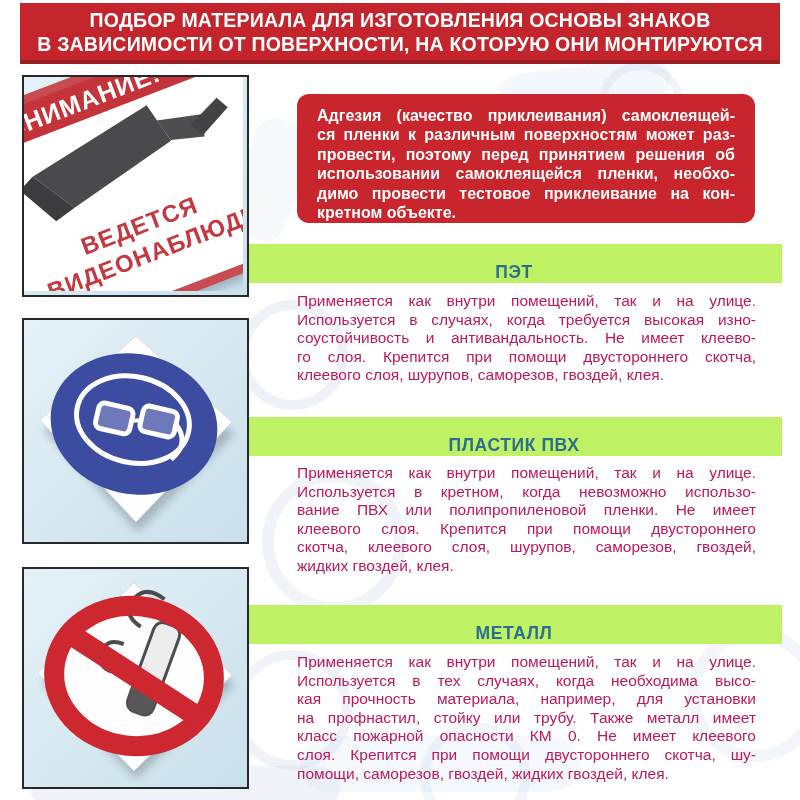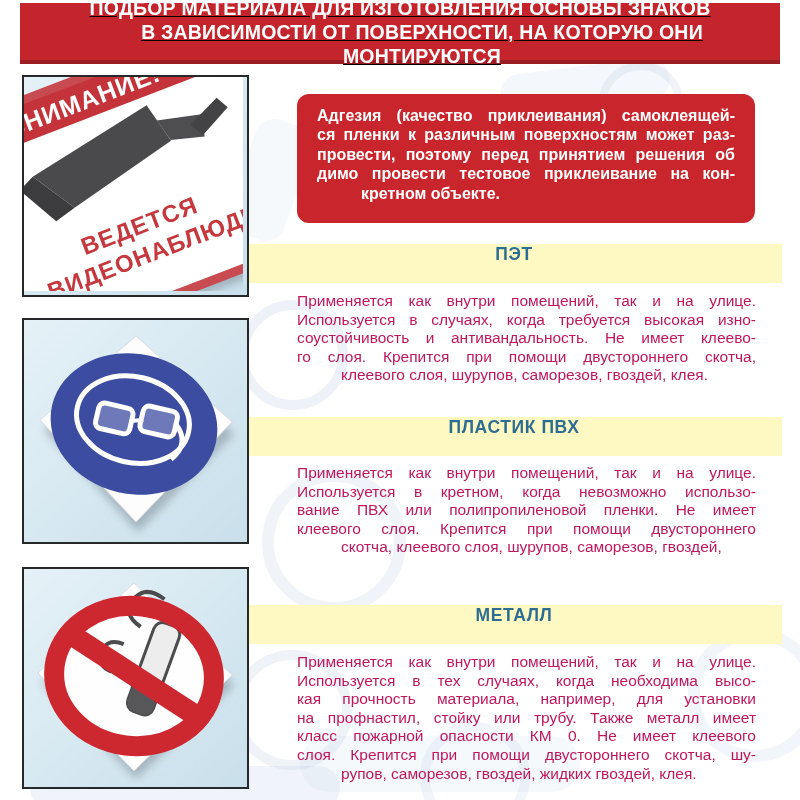--- a/index.html
+++ b/index.html
@@ -4,41 +4,41 @@
 <style>
   html,body{margin:0;padding:0;background:#ffffff;}
   .canvas{position:relative;width:800px;height:800px;background:#ffffff;overflow:hidden;
           font-family:"Liberation Sans",sans-serif;}
   
   .decor{position:absolute;z-index:0;pointer-events:none;}
   .ring{border-radius:50%;}
   
   .header{position:absolute;left:20px;top:3px;width:760px;height:57px;background:#c4242b;
           border-bottom:4px solid #9a1d23;z-index:2;display:flex;flex-direction:column;
-          justify-content:center;text-decoration:underline;}
+          justify-content:center;}
   .header .jline{color:#ffffff;font-weight:bold;font-size:19.5px;line-height:24px;
           text-align:center !important;text-align-last:center !important;letter-spacing:.2px;}
   
   .frame{position:absolute;left:22px;width:223px;border:2px solid #26282a;
          background:linear-gradient(135deg,#e5f1f7 0%,#d4e7f0 60%,#c9dfeb 100%);
          z-index:2;overflow:hidden;}
   .frame svg{display:block;}
   
   .introbox{position:absolute;left:297px;top:94px;width:458px;height:129px;background:#c9252c;
             border-radius:12px;z-index:2;padding:12px 20px 0 20px;box-sizing:border-box;}
   .introbox .jline{color:#ffffff;font-weight:bold;font-size:16px;line-height:19.4px;}
   
-  .banner{position:absolute;left:246px;width:536px;height:39px;background:#fef9c3;
-          z-index:1;display:flex;align-items:flex-start;justify-content:center;}
+  .banner{position:absolute;left:246px;width:536px;height:39px;background:#bef264;
+          z-index:1;display:flex;align-items:flex-end;justify-content:center;}
   .banner .title{color:#2e6d92;font-weight:bold;font-size:17.5px;letter-spacing:.6px;}
   
   .para{position:absolute;left:297px;width:459px;z-index:2;color:#be185d;}
   .para .jline{font-size:15.5px;line-height:18.6px;}
   .jline{text-align:justify;text-align-last:justify;white-space:normal;}
-  .jline:last-child{text-align-last:left;padding-left:44px;}
+  .jline:last-child{text-align-last:left;}
 </style>
 </head>
 <body>
 
 <div class="canvas">
 
   <div class="decor ring" style="left:238px;top:300px;width:90px;height:90px;border:10px solid rgba(150,175,210,.16);"></div>
   <div class="decor ring" style="left:262px;top:470px;width:120px;height:120px;border:12px solid rgba(150,175,210,.14);"></div>
   <div class="decor ring" style="left:232px;top:650px;width:100px;height:100px;border:10px solid rgba(150,175,210,.15);"></div>
   <div class="decor ring" style="left:688px;top:628px;width:110px;height:110px;border:12px solid rgba(150,175,210,.12);"></div>
@@ -51,20 +51,21 @@
 
   <div class="header">
       <div class="jline">ПОДБОР МАТЕРИАЛА ДЛЯ ИЗГОТОВЛЕНИЯ ОСНОВЫ ЗНАКОВ</div>
       <div class="jline">В ЗАВИСИМОСТИ ОТ ПОВЕРХНОСТИ, НА КОТОРУЮ ОНИ МОНТИРУЮТСЯ</div>
     </div>
 
   <div class="introbox">
       <div class="jline">Адгезия (качество приклеивания) самоклеящей-</div>
       <div class="jline">ся пленки к различным поверхностям может раз-</div>
       <div class="jline">провести, поэтому перед принятием решения об</div>
+      <div class="jline">использовании самоклеящейся пленки, необхо-</div>
       <div class="jline">димо провести тестовое приклеивание на кон-</div>
       <div class="jline">кретном объекте.</div>
     </div>
 
   <div class="frame" style="top:75px;height:218px;">
     <svg width="219" height="214" viewBox="0 0 219 214">
       <defs>
           <filter id="soft" x="-30%" y="-30%" width="160%" height="160%">
             <feGaussianBlur stdDeviation="4"></feGaussianBlur>
           </filter>
@@ -135,28 +136,29 @@
 
   <div class="banner" style="top:417px;">
     <span class="title">ПЛАСТИК ПВХ</span>
   </div>
   <div class="para" style="top:464px;">
       <div class="jline">Применяется как внутри помещений, так и на улице.</div>
       <div class="jline">Используется в кретном, когда невозможно использо-</div>
       <div class="jline">вание ПВХ или полипропиленовой пленки. Не имеет</div>
       <div class="jline">клеевого слоя. Крепится при помощи двустороннего</div>
       <div class="jline">скотча, клеевого слоя, шурупов, саморезов, гвоздей,</div>
+      <div class="jline">жидких гвоздей, клея.</div>
     </div>
 
   <div class="banner" style="top:605px;">
     <span class="title">МЕТАЛЛ</span>
   </div>
   <div class="para" style="top:653px;">
       <div class="jline">Применяется как внутри помещений, так и на улице.</div>
       <div class="jline">Используется в тех случаях, когда необходима высо-</div>
       <div class="jline">кая прочность материала, например, для установки</div>
       <div class="jline">на профнастил, стойку или трубу. Также металл имеет</div>
       <div class="jline">класс пожарной опасности КМ 0. Не имеет клеевого</div>
       <div class="jline">слоя. Крепится при помощи двустороннего скотча, шу-</div>
-      <div class="jline">рупов, саморезов, гвоздей, жидких гвоздей, клея.</div>
+      <div class="jline">помощи, саморезов, гвоздей, жидких гвоздей, клея.</div>
     </div>
 
 </div>
 
 </body></html>

